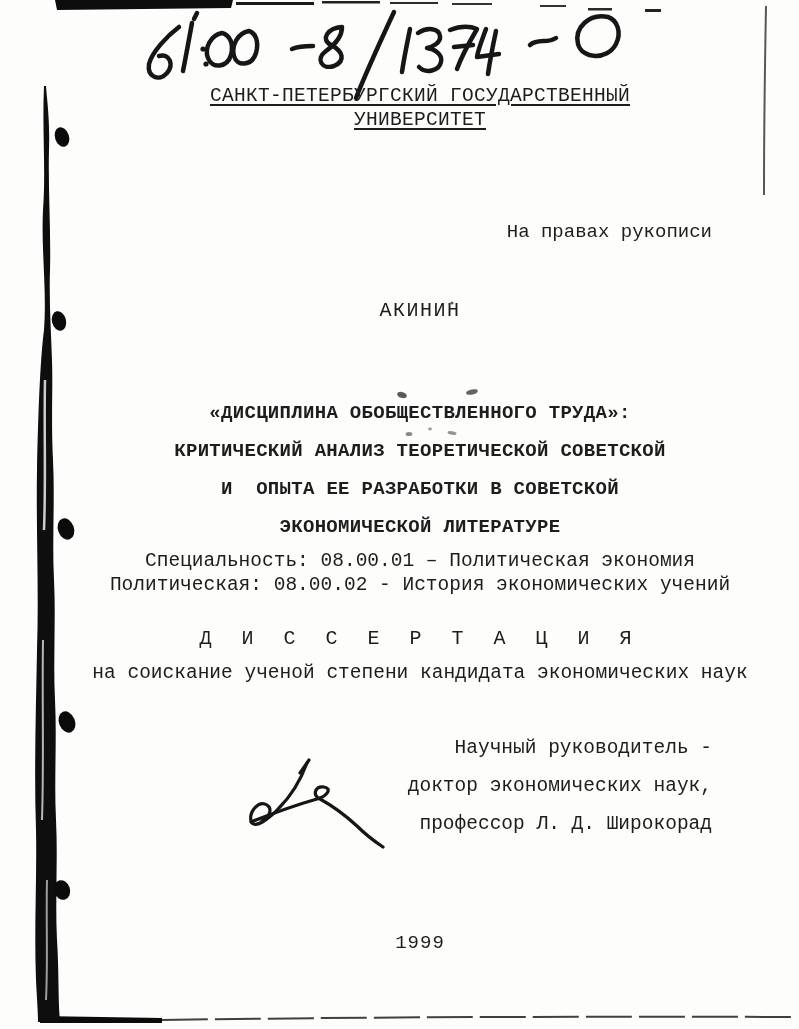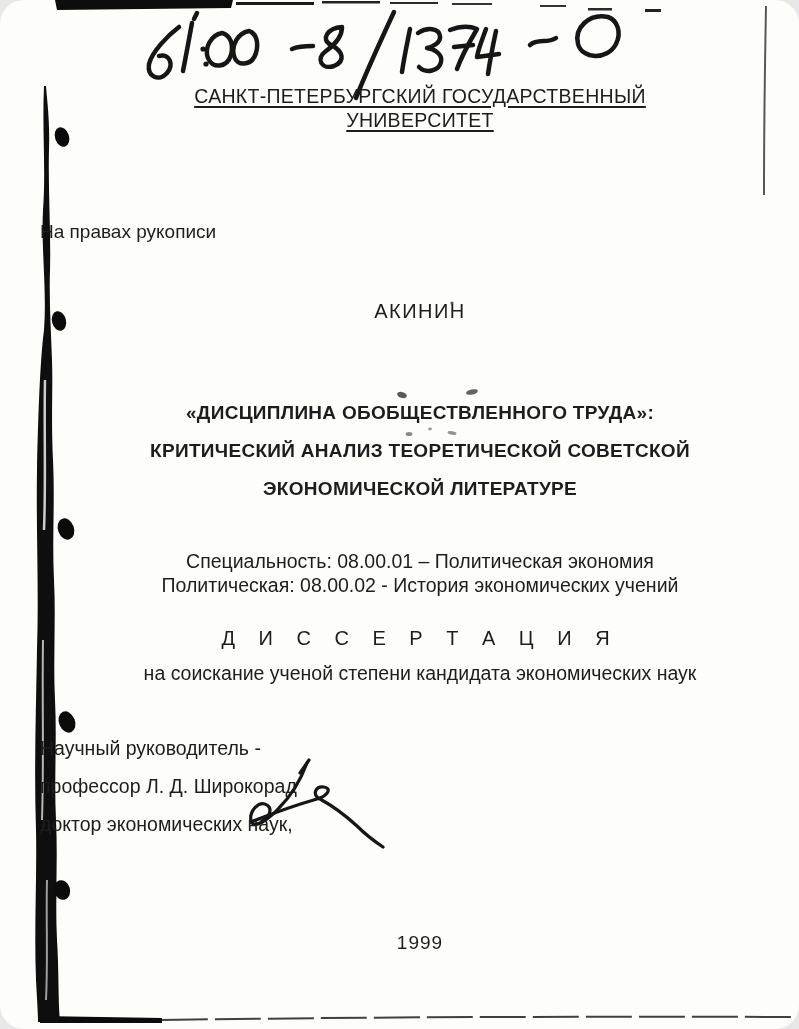--- a/index.html
+++ b/index.html
@@ -2,27 +2,26 @@
 <html lang="ru"><head>
 <meta charset="utf-8">
 <style>
   html,body{margin:0;padding:0;background:#e8e8e8;}
   .page{
     position:relative;
     width:799px;height:1029px;
     margin:0 auto;
     background:#fdfdfc;
     overflow:hidden;
-    font-family:Liberation Sans, sans-serif;
+    font-family:Liberation Mono, monospace;
     color:#1d1d1d;
-    border-radius:24px;
   }
   .abs{position:absolute;left:40px;width:760px;}
   .center{text-align:center;}
-  .right{padding-right:56px;box-sizing:border-box;}
+  .right{text-align:right;padding-right:88px;box-sizing:border-box;}
   .university{top:84px;font-size:19.5px;line-height:24px;letter-spacing:.3px;}
   .university .uline{text-decoration:underline;text-underline-offset:3px;text-decoration-thickness:1.5px;}
   .manuscript-note{top:221px;font-size:19px;}
   .author-block{top:298px;line-height:26px;}
   .author-surname{font-size:20px;letter-spacing:1.5px;}
   .author-names{font-size:19.5px;}
   .title-block{top:394px;font-weight:bold;font-size:19px;line-height:38px;letter-spacing:.3px;}
   .title-block div{white-space:pre;}
   .spec-block{top:549px;font-size:19.5px;line-height:24px;}
   .doc-type{top:627px;font-size:20px;letter-spacing:9px;}
@@ -116,33 +115,34 @@
 
   <div class="abs right manuscript-note">На правах рукописи</div>
 
   <div class="abs center author-block">
     <div class="author-surname">АКИНИН</div>
   </div>
 
   <div class="abs center title-block">
     <div>«ДИСЦИПЛИНА ОБОБЩЕСТВЛЕННОГО ТРУДА»:</div>
     <div>КРИТИЧЕСКИЙ АНАЛИЗ ТЕОРЕТИЧЕСКОЙ СОВЕТСКОЙ</div>
+    <div>И  ОПЫТА ЕЕ РАЗРАБОТКИ В СОВЕТСКОЙ</div>
     <div>ЭКОНОМИЧЕСКОЙ ЛИТЕРАТУРЕ</div>
   </div>
 
   <div class="abs center spec-block">
     <div>Специальность: 08.00.01 – Политическая экономия</div>
     <div>Политическая: 08.00.02 - История экономических учений</div>
   </div>
 
   <div class="abs center doc-type">Д И С С Е Р Т А Ц И Я</div>
 
   <div class="abs center degree-note">на соискание ученой степени кандидата экономических наук</div>
 
   <div class="abs right supervisor-block">
     <div>Научный руководитель -</div>
+    <div>доктор экономических наук,</div>
     <div>профессор Л. Д. Широкорад</div>
-    <div>доктор экономических наук,</div>
   </div>
 
   <div class="abs center year">1999</div>
 
 </div>
 
 </body></html>

